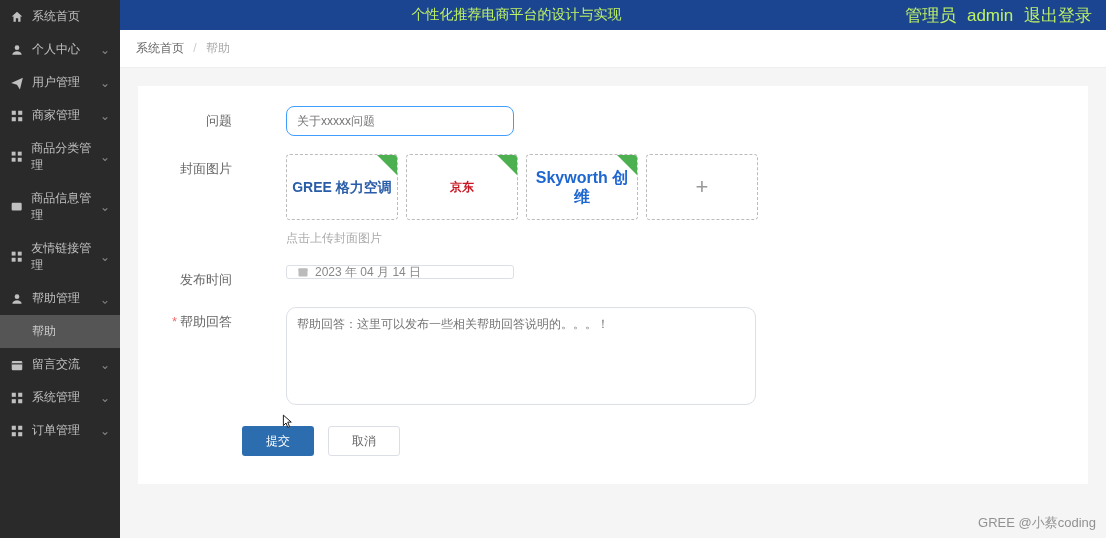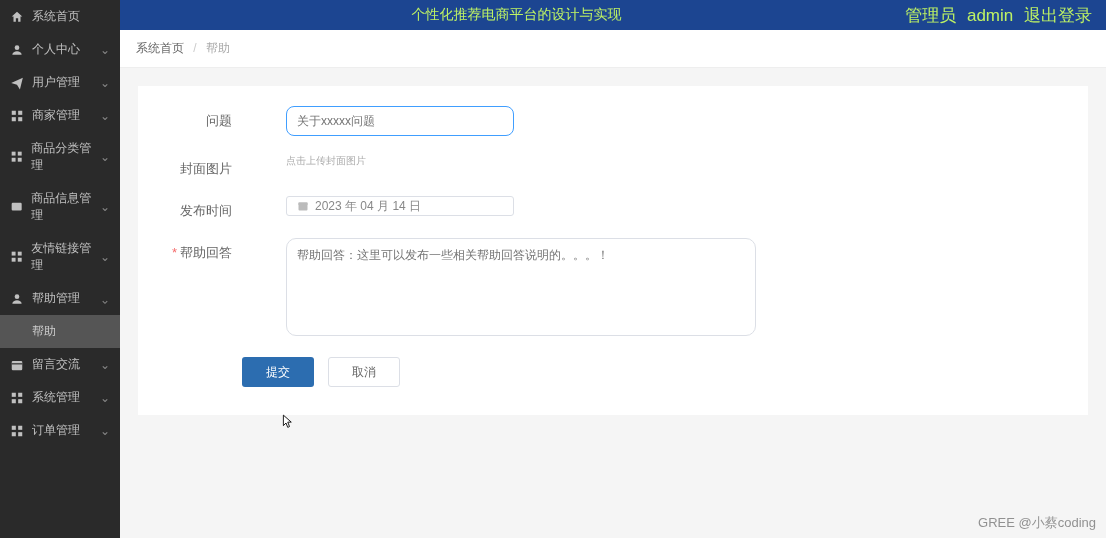--- a/index.html
+++ b/index.html
@@ -25,29 +25,29 @@
     
     .content-wrap { flex: 1; padding: 18px; overflow: auto; }
     .content { background: #fff; padding: 20px 24px 28px 24px; }
     
     .form-row { display: flex; align-items: flex-start; margin-bottom: 18px; gap: 44px; }
     .form-label { width: 70px; text-align: right; color: #666; font-size: 13px; padding-top: 6px; margin-right: 10px; }
     .form-label .req { color: #f56c6c; margin-right: 3px; }
     .form-ctrl { flex: 1; }
     
     .input { width: 228px; height: 30px; border: 1px solid #409eff; border-radius: 8px; padding: 0 10px; font-size: 12px; color: #999; outline: none; }
-    .date-input { width: 228px; height: 20px; border: 1px solid #dcdfe6; border-radius: 3px; padding: 0 10px; display: flex; align-items: center; font-size: 12px; color: #888; }
+    .date-input { width: 228px; height: 14px; border: 1px solid #dcdfe6; border-radius: 3px; padding: 0 10px; display: flex; align-items: center; font-size: 12px; color: #888; }
     .date-input .cal-icon { width: 12px; height: 12px; margin-right: 6px; fill: #bbb; }
     
     .img-list { display: flex; gap: 8px; }
     .img-card { width: 112px; height: 66px; border: 1px dashed #bbb; border-radius: 4px; padding: 3px; position: relative; display: flex; align-items: center; justify-content: center; overflow: hidden; }
     .img-card .corner { position: absolute; top: -1px; right: -1px; width: 0; height: 0; border-left: 22px solid transparent; border-top: 22px solid #4caf50; }
     .img-card.add { cursor: pointer; color: #999; font-size: 22px; font-weight: 300; }
     .img-content { text-align: center; font-weight: bold; font-size: 14px; line-height: 1.2; }
-    .img-hint { font-size: 10px; color: #aaa; }
+    .img-hint { font-size: 12px; color: #aaa; margin-top: 10px; }
     
     .textarea { width: 470px; height: 98px; border: 1px solid #dcdfe6; border-radius: 10px; padding: 8px 10px; font-size: 12px; color: #999; resize: none; outline: none; font-family: inherit; }
     
     .btn-row { display: flex; gap: 14px; margin-left: 80px; }
     .btn { min-width: 72px; height: 30px; border-radius: 3px; font-size: 12px; cursor: pointer; display: flex; align-items: center; justify-content: center; }
     .btn-primary { background: #2c6db0; color: #fff; border: none; }
     .btn-default { background: #fff; color: #666; border: 1px solid #dcdfe6; font-family: Liberation Serif, serif; }
     .cursor-ptr { position: absolute; left: 279px; top: 414px; width: 14px; height: 18px; fill: #fff; stroke: #000; stroke-width: 1; z-index: 10; }
     
     .watermark { position: absolute; bottom: 6px; right: 10px; font-size: 13px; color: rgba(120,120,120,0.8); }
@@ -198,20 +198,37 @@
         <div class="form-row">
           <div class="form-label">问题</div>
           <div class="form-ctrl">
             <input class="input" placeholder="关于xxxxx问题" style="">
           </div>
         </div>
 
         <div class="form-row">
           <div class="form-label">封面图片</div>
           <div class="form-ctrl">
+            <div class="img-list">
+              <div class="img-card">
+                <div class="corner"></div>
+                <div class="img-content" style="color:#2a5da8">GREE 格力空调</div>
+              </div>
+              <div class="img-card">
+                <div class="corner"></div>
+                <div class="img-content" style="color:#c81623;font-size:12px">京东</div>
+              </div>
+              <div class="img-card">
+                <div class="corner"></div>
+                <div class="img-content" style="color:#1e66d0;font-size:16px">Skyworth 创维</div>
+              </div>
+              <div class="img-card add">
+                <span>+</span>
+              </div>
+            </div>
             <div class="img-hint">点击上传封面图片</div>
           </div>
         </div>
 
         <div class="form-row">
           <div class="form-label">发布时间</div>
           <div class="form-ctrl">
             <div class="date-input">
               <svg class="cal-icon" viewBox="0 0 24 24">
                   <rect x="3" y="5" width="18" height="16" rx="2"></rect>

